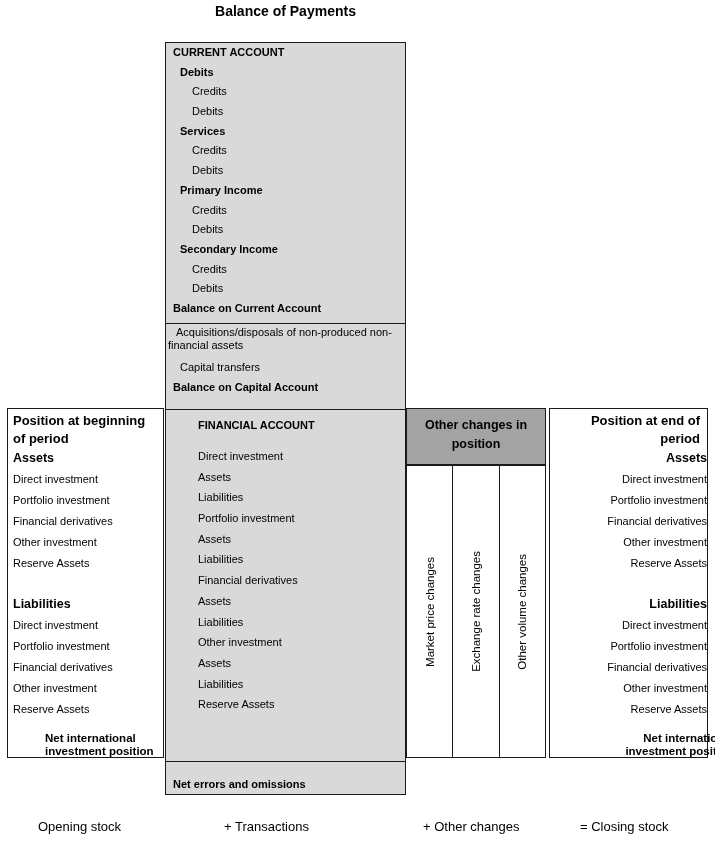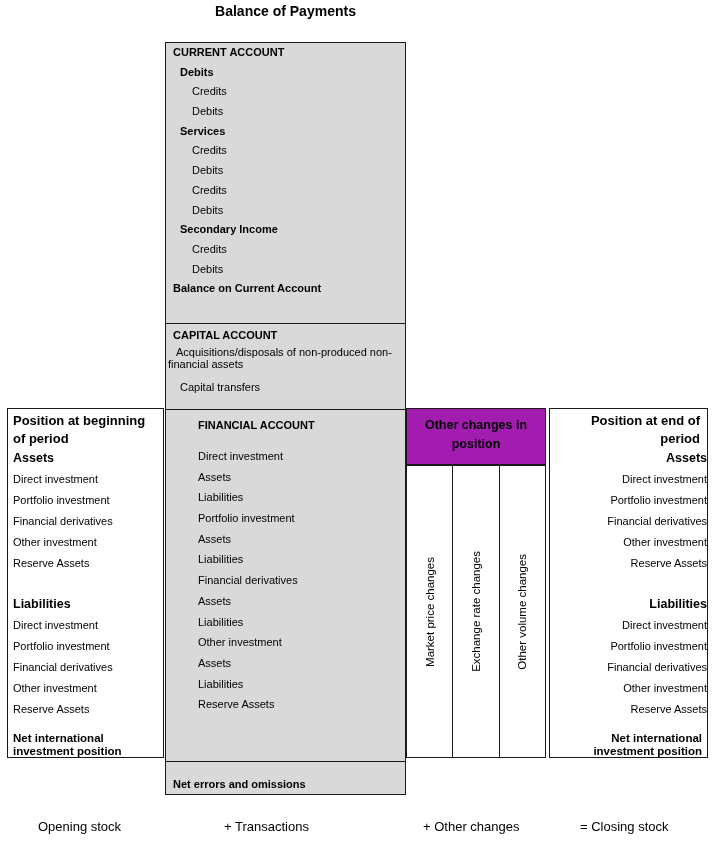--- a/index.html
+++ b/index.html
@@ -72,28 +72,28 @@
     padding: 3px 0 0 5px;
     font-size: 13px; font-weight: bold; line-height: 18px;
     width: 150px;
   }
   .panel-hdr  { font-size: 12.5px; font-weight: bold; height: 21px; line-height: 21px; padding-left: 5px; }
   .panel-item { font-size: 11px; height: 21px; line-height: 21px; padding-left: 5px; white-space: nowrap; }
   .panel-gap1 { height: 20px; }
   .panel-gap2 { height: 12px; }
   .panel-niip {
     font-size: 11.5px; font-weight: bold; line-height: 13px;
-    padding-left: 5px; width: 152px;
+    padding-left: 5px; width: 152px; margin-left: 32px;
   }
 
   
   .oc-header {
     position: absolute;
     left: 406px; top: 408px; width: 140px; height: 57px;
-    background: #a21caf;
+    background: #a3a3a3;
     border: 1px solid #1a1a1a;
     text-align: center;
     font-size: 12.5px; font-weight: bold; line-height: 19px;
     padding-top: 7px;
   }
   .oc-columns {
     position: absolute;
     left: 406px; top: 465px; width: 140px; height: 293px;
     background: #fff;
     border: 1px solid #1a1a1a;
@@ -133,34 +133,35 @@
   <div class="center-box">
 
     <div class="blockA">
       <div class="row row-sec">CURRENT ACCOUNT</div>
       <div class="row row-sub">Debits</div>
       <div class="row row-item">Credits</div>
       <div class="row row-item">Debits</div>
       <div class="row row-sub">Services</div>
       <div class="row row-item">Credits</div>
       <div class="row row-item">Debits</div>
+      <div class="row row-sub">Primary Income</div>
       <div class="row row-item">Credits</div>
       <div class="row row-item">Debits</div>
       <div class="row row-sub">Secondary Income</div>
       <div class="row row-item">Credits</div>
       <div class="row row-item">Debits</div>
       <div class="row row-bal">Balance on Current Account</div>
     </div>
 
     <div class="divider div1"></div>
 
     <div class="blockB">
-      <div class="row row-sec">CAPITAL ACCOUNT</div>
       <div class="row-acq">Acquisitions/disposals of non-produced non-financial assets</div>
       <div class="row row-subreg row-transfers">Capital transfers</div>
+      <div class="row row-bal">Balance on Capital Account</div>
     </div>
 
     <div class="divider div2"></div>
 
     <div class="blockC">
       <div class="row row-sec">FINANCIAL ACCOUNT</div>
       <div class="gap"></div>
       <div class="row row-subreg">Direct investment</div>
       <div class="row row-item">Assets</div>
       <div class="row row-item">Liabilities</div>

